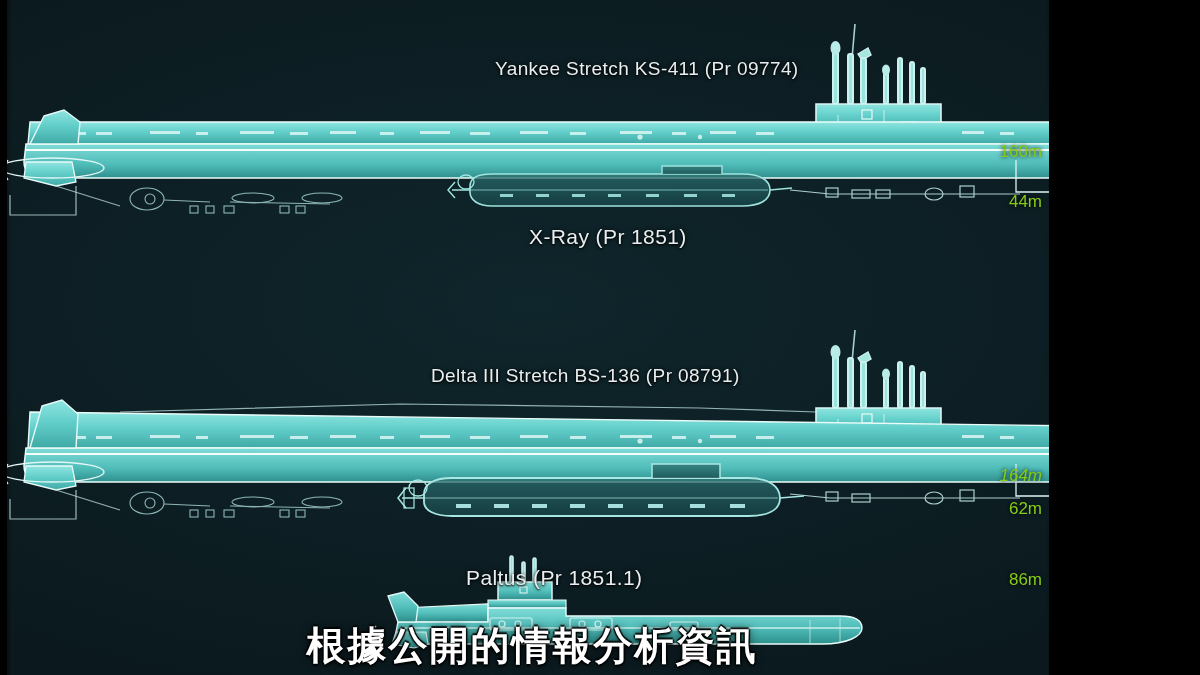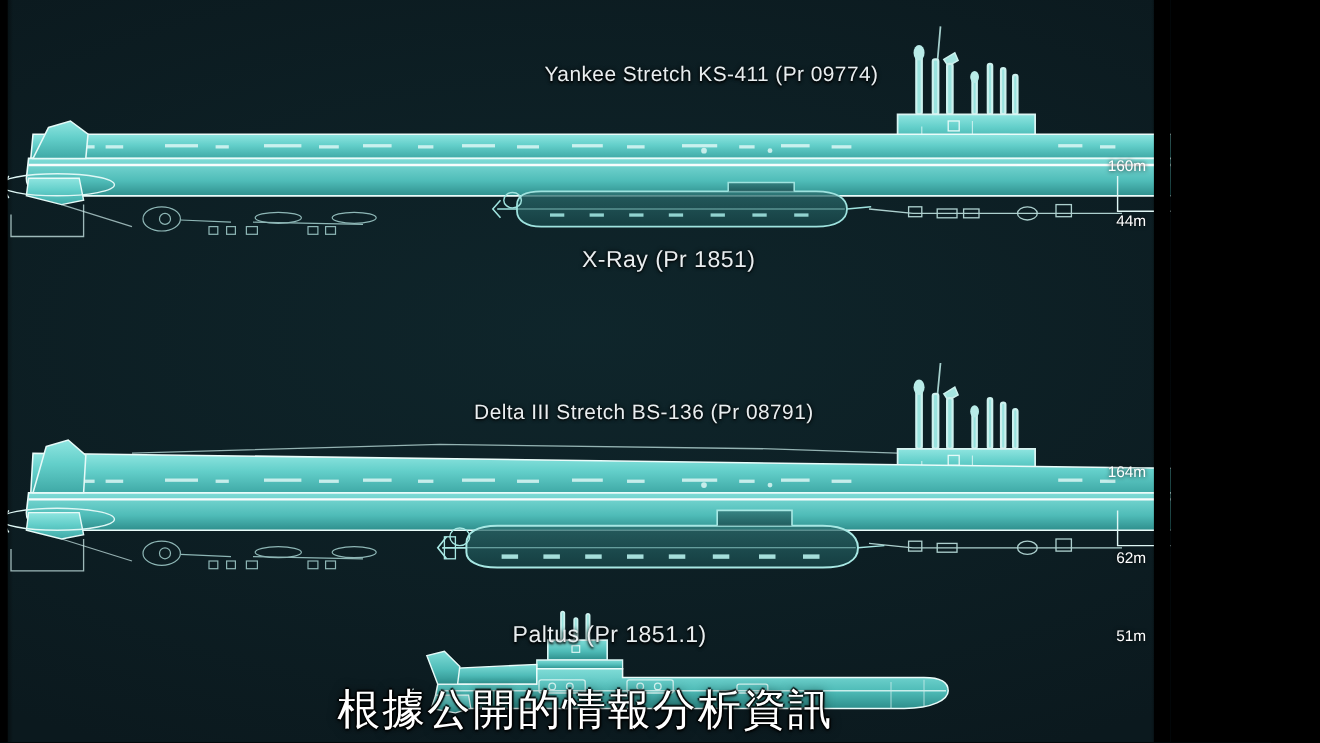--- a/index.html
+++ b/index.html
@@ -23,30 +23,30 @@
   .label{
     position:absolute;color:#e9eef0;white-space:nowrap;
     letter-spacing:.4px;
     text-shadow:0 0 4px rgba(0,0,0,.95),0 1px 2px rgba(0,0,0,.9);
     z-index:4;
   }
   .label.big{font-size:19px;}
   .label.mid{font-size:21px;}
   .label.dim{color:#c9d3d5;opacity:.88;}
   .meas{
-    position:absolute;right:22px;color:#ffffff;font-size:14px;
+    position:absolute;right:22px;color:#84cc16;font-size:17px;
     text-shadow:0 0 4px rgba(0,0,0,.9);z-index:4;white-space:nowrap;margin-left:32px;
   }
 
   .sub{position:absolute;z-index:2;}
   .sub svg{display:block;overflow:visible;}
 
   #subtitle{
     position:absolute;left:0;right:0;bottom:8px;text-align:center;
-    color:#ffffff;font-size:39px;line-height:1.05;font-weight:400;
+    color:#ffffff;font-size:39px;line-height:1.05;font-weight:700;
     letter-spacing:2px;z-index:5;
     text-shadow:
       -1.6px 0 1px rgba(0,0,0,.85), 1.6px 0 1px rgba(0,0,0,.85),
       0 -1.6px 1px rgba(0,0,0,.85), 0 1.6px 2px rgba(0,0,0,.9),
       0 0 10px rgba(0,0,0,.8);
     font-family:"DejaVu Sans","Liberation Sans",sans-serif;
   }
 </style>
 </head>
 <body>
@@ -180,23 +180,23 @@
         <ellipse cx="466" cy="172" rx="8" ry="7" fill="none" stroke="#9fe3df" stroke-width="1.3"></ellipse>
         <path d="M770 180 L792 178" stroke="#9fe3df" stroke-width="1.3" fill="none"></path>
       </g>
     </svg>
   </div>
 
   <div class="label big" style="left:431px;top:365px;">Delta III Stretch BS-136   (Pr 08791)</div>
 
   <div class="label mid" style="left:466px;top:534px;margin-top:32px;">Paltus (Pr 1851.1)</div>
 
-  <div class="meas" style="top:421px;">164m</div>
+  <div class="meas" style="top:466px;font-style:italic;">164m</div>
   <div class="meas" style="top:499px;">62m</div>
-  <div class="meas" style="top:570px;">51m</div>
+  <div class="meas" style="top:570px;">86m</div>
 
   <div class="sub" style="left:0px;top:316px;">
     <svg width="1110" height="215" viewBox="0 0 1110 215">
 
       <path d="M855 14 L851 56 L849 90" stroke="#bfeeea" stroke-width="1.6" fill="none" opacity=".85"></path>
 
       <g stroke="#cdf1ee" stroke-width="2" fill="#9ae3de">
         <rect x="833" y="34" width="5" height="58" rx="2"></rect>
         <ellipse cx="835.5" cy="36" rx="5" ry="7" fill="#b9ece8" stroke="none"></ellipse>
         <rect x="848" y="42" width="5" height="50" rx="2"></rect>

